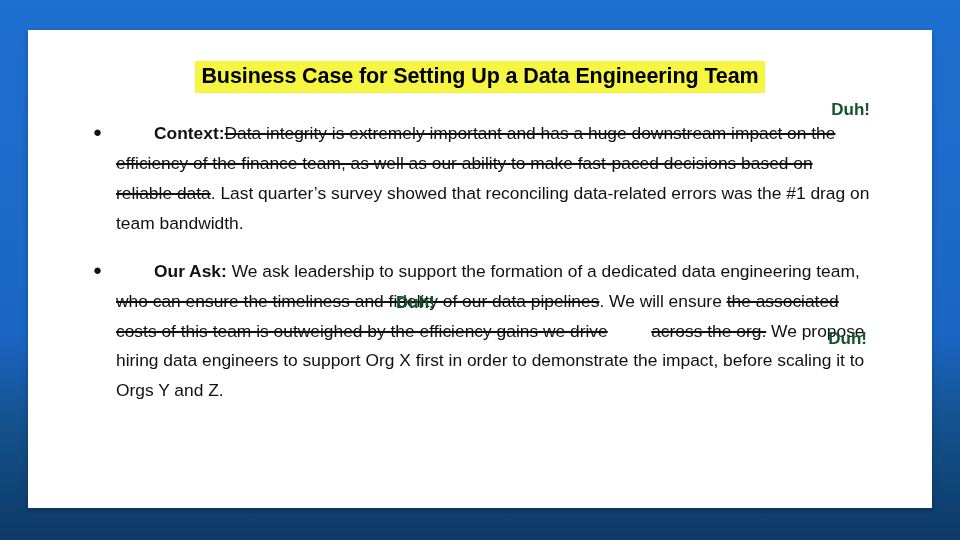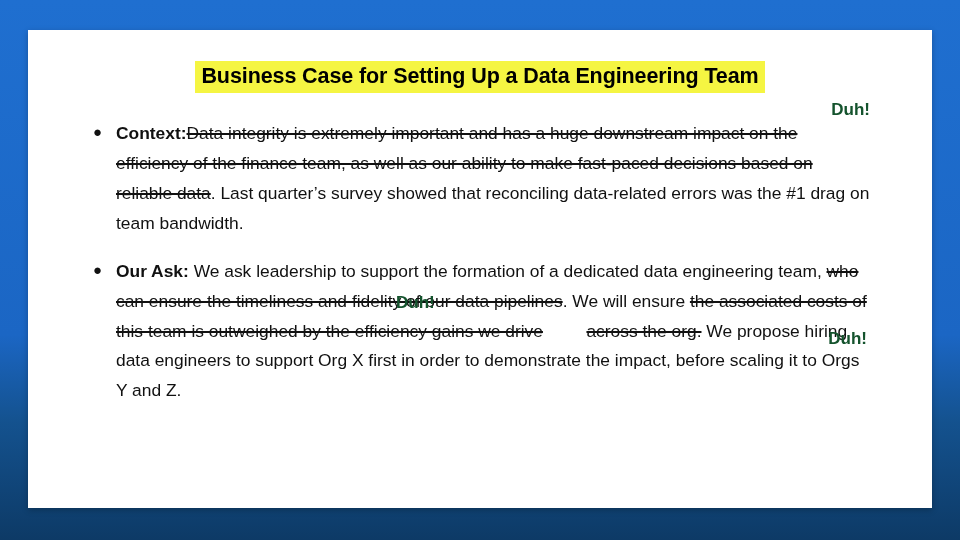--- a/index.html
+++ b/index.html
@@ -62,20 +62,21 @@
     color: #111111;
     text-align: left;
     padding-left: 3px;
     box-sizing: border-box;
   }
   .bullet-text {
     flex: 1 1 auto;
   }
   .lead {
     font-weight: bold;
+    margin-left: 38px;
   }
   .strike {
     text-decoration: line-through;
     text-decoration-thickness: 1.5px;
   }
   .duh {
     color: #14532d;
     font-weight: bold;
     font-size: 17px;
     white-space: nowrap;

